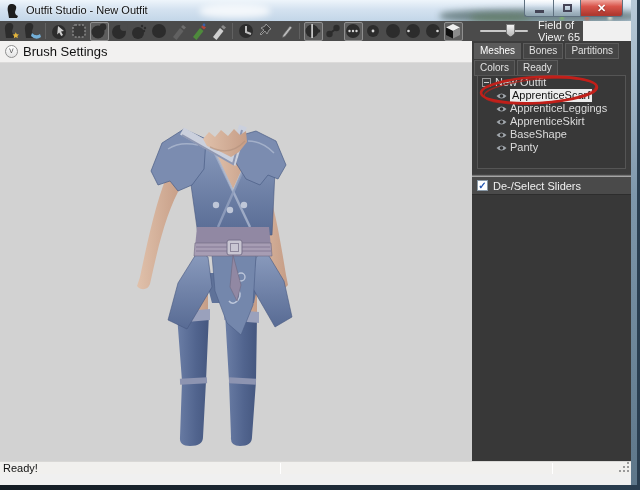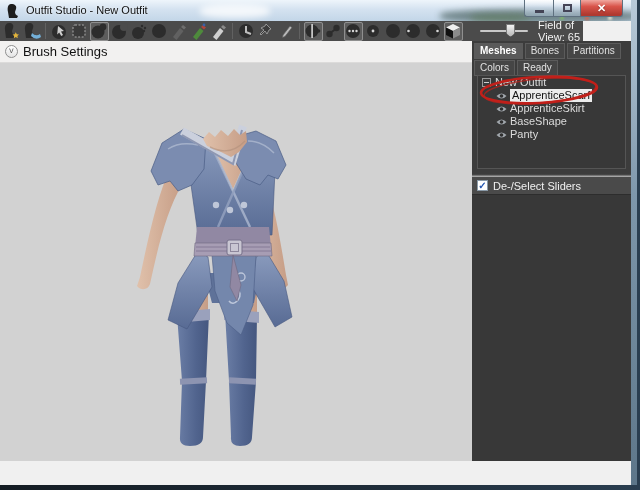--- a/index.html
+++ b/index.html
@@ -65,21 +65,21 @@
     text-align:center; margin-right:5px; }
   .brush-label { font-size:13px; color:#111; }
   .viewport { position:relative; width:472px; height:398px; background:#d2d2d2; overflow:hidden; }
   .viewport svg { position:absolute; left:0; top:0; }
 
   
   .right-pane { position:relative; width:159px; height:420px; background:#3c3c3c; }
   .tabs-row { display:flex; flex-wrap:wrap; padding:1px 1px 0 1px; }
   .tab { font-size:10px; color:#e0e0e0; background:#454545; border:1px solid #5b5b5b;
     padding:1px 5px 2px 5px; margin:1px 1px 0 1px; white-space:nowrap; }
-  .tab.active { background:#5a5a5a; color:#fff;font-weight:bold; }
+  .tab.active { background:#5a5a5a; color:#fff; }
   .tree-box { position:absolute; left:5px; top:34px; width:149px; height:94px;
     background:#383838; border:1px solid #555; overflow:hidden; }
   .tree-row { display:flex; align-items:center; height:13px; padding-left:4px; }
   .tree-row.child { padding-left:18px; }
   .expander { width:9px; height:9px; border:1px solid #9a9a9a; background:#3c3c3c;
     position:relative; margin-right:4px; flex:0 0 auto; }
   .expander::after { content:""; position:absolute; left:1px; right:1px; top:3px; height:1px; background:#d0d0d0; }
   .eye { margin-right:3px; flex:0 0 auto; }
   .tree-label { font-size:11px; color:#dcdcdc; line-height:13px; white-space:nowrap; }
   .tree-label.selected { background:#ececec; color:#111; padding:0 2px; }
@@ -386,20 +386,27 @@
                 <path d="M0.5,4 Q5.5,-1 10.5,4 Q5.5,9 0.5,4 Z" fill="#a2a8ae"></path>
                 <circle cx="5.5" cy="4" r="1.8" fill="#2e2e2e"></circle>
               </svg>
               <span class="tree-label selected">ApprenticeScarf</span>
             </div>
             <div class="tree-row child">
               <svg class="eye" width="11" height="8" viewBox="0 0 11 8">
                 <path d="M0.5,4 Q5.5,-1 10.5,4 Q5.5,9 0.5,4 Z" fill="#a2a8ae"></path>
                 <circle cx="5.5" cy="4" r="1.8" fill="#2e2e2e"></circle>
               </svg>
+              <span class="tree-label">ApprenticeLeggings</span>
+            </div>
+            <div class="tree-row child">
+              <svg class="eye" width="11" height="8" viewBox="0 0 11 8">
+                <path d="M0.5,4 Q5.5,-1 10.5,4 Q5.5,9 0.5,4 Z" fill="#a2a8ae"></path>
+                <circle cx="5.5" cy="4" r="1.8" fill="#2e2e2e"></circle>
+              </svg>
               <span class="tree-label">ApprenticeSkirt</span>
             </div>
             <div class="tree-row child">
               <svg class="eye" width="11" height="8" viewBox="0 0 11 8">
                 <path d="M0.5,4 Q5.5,-1 10.5,4 Q5.5,9 0.5,4 Z" fill="#a2a8ae"></path>
                 <circle cx="5.5" cy="4" r="1.8" fill="#2e2e2e"></circle>
               </svg>
               <span class="tree-label">BaseShape</span>
             </div>
             <div class="tree-row child">
@@ -420,16 +427,22 @@
 
         <div class="slider-list"></div>
 
         <svg class="annotation-svg">
           <ellipse cx="67" cy="49" rx="58" ry="13" fill="none" stroke="#c2201a" stroke-width="2.6" transform="rotate(-3 67 49)"></ellipse>
           <ellipse cx="68" cy="50" rx="56" ry="12" fill="none" stroke="#c2201a" stroke-width="1.4" opacity="0.7" transform="rotate(-5 68 50)"></ellipse>
         </svg>
       </div>
     </div>
 
+    <div class="statusbar">
+      <span class="status-text">Ready!</span>
+      <div class="status-sep" style="left:280px"></div>
+      <div class="status-sep" style="left:552px"></div>
+      <div class="grip"></div>
+    </div>
   </div>
 
   <div class="right-edge"></div>
 </div>
 
 </body></html>

